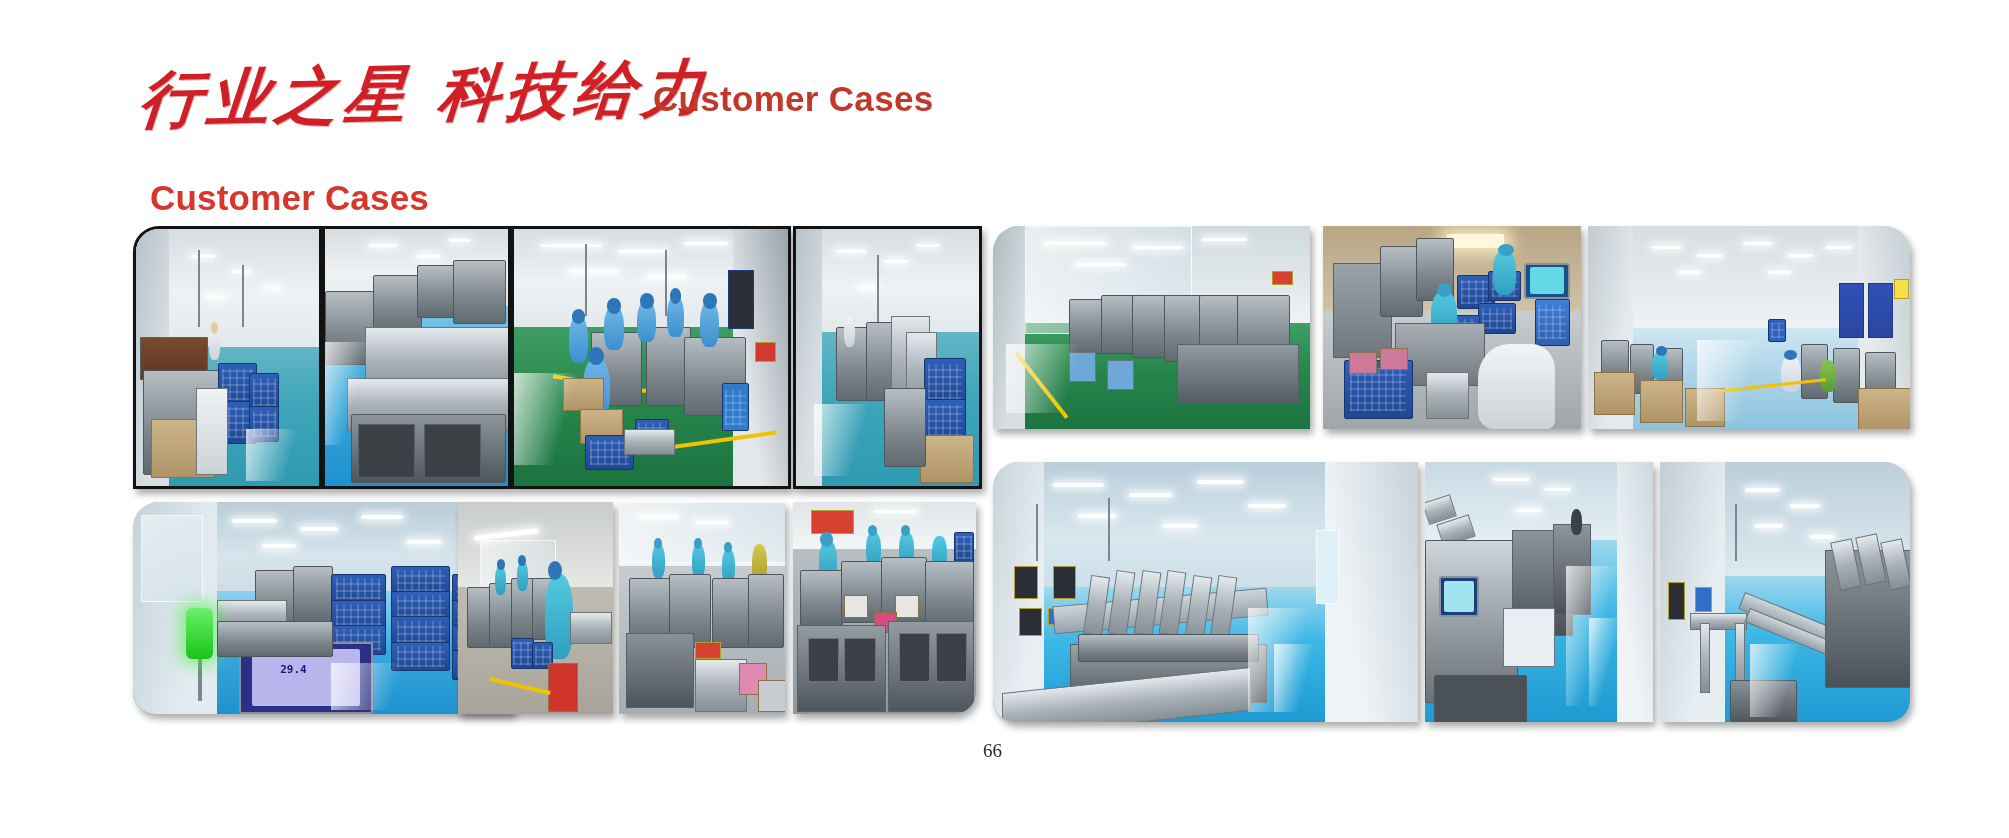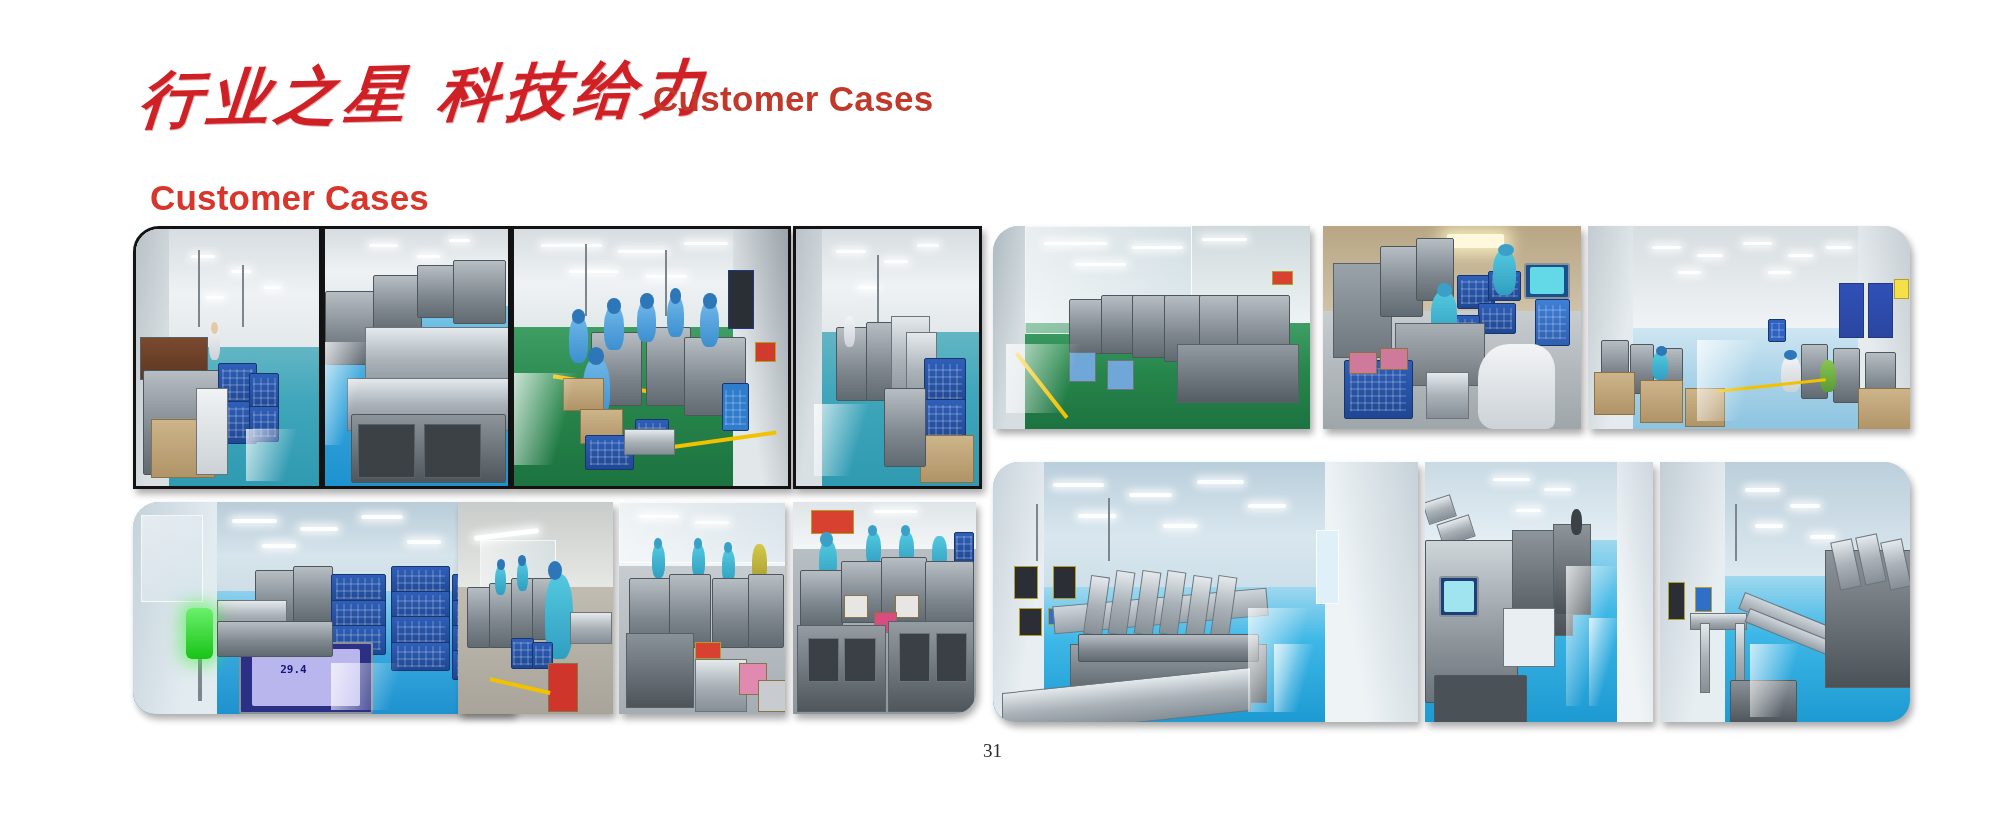--- a/index.html
+++ b/index.html
@@ -530,16 +530,16 @@
         <div class="steel" style="left:80%;top:28%;width:8%;height:18%;transform:rotate(-12deg)"></div>
         <div class="steel" style="left:90%;top:30%;width:8%;height:18%;transform:rotate(-12deg)"></div>
         <div class="mach" style="left:28%;top:84%;width:26%;height:16%;background:linear-gradient(#8a9299,#4d555b)"></div>
         <div class="sheen" style="left:36%;top:70%;width:26%;height:28%"></div>
       </div>
     </div>
 
   </div>
 
   <div class="pageno">
-    <span>31</span>
+    <span>66</span>
   </div>
 
 </div>
 
 </body></html>

